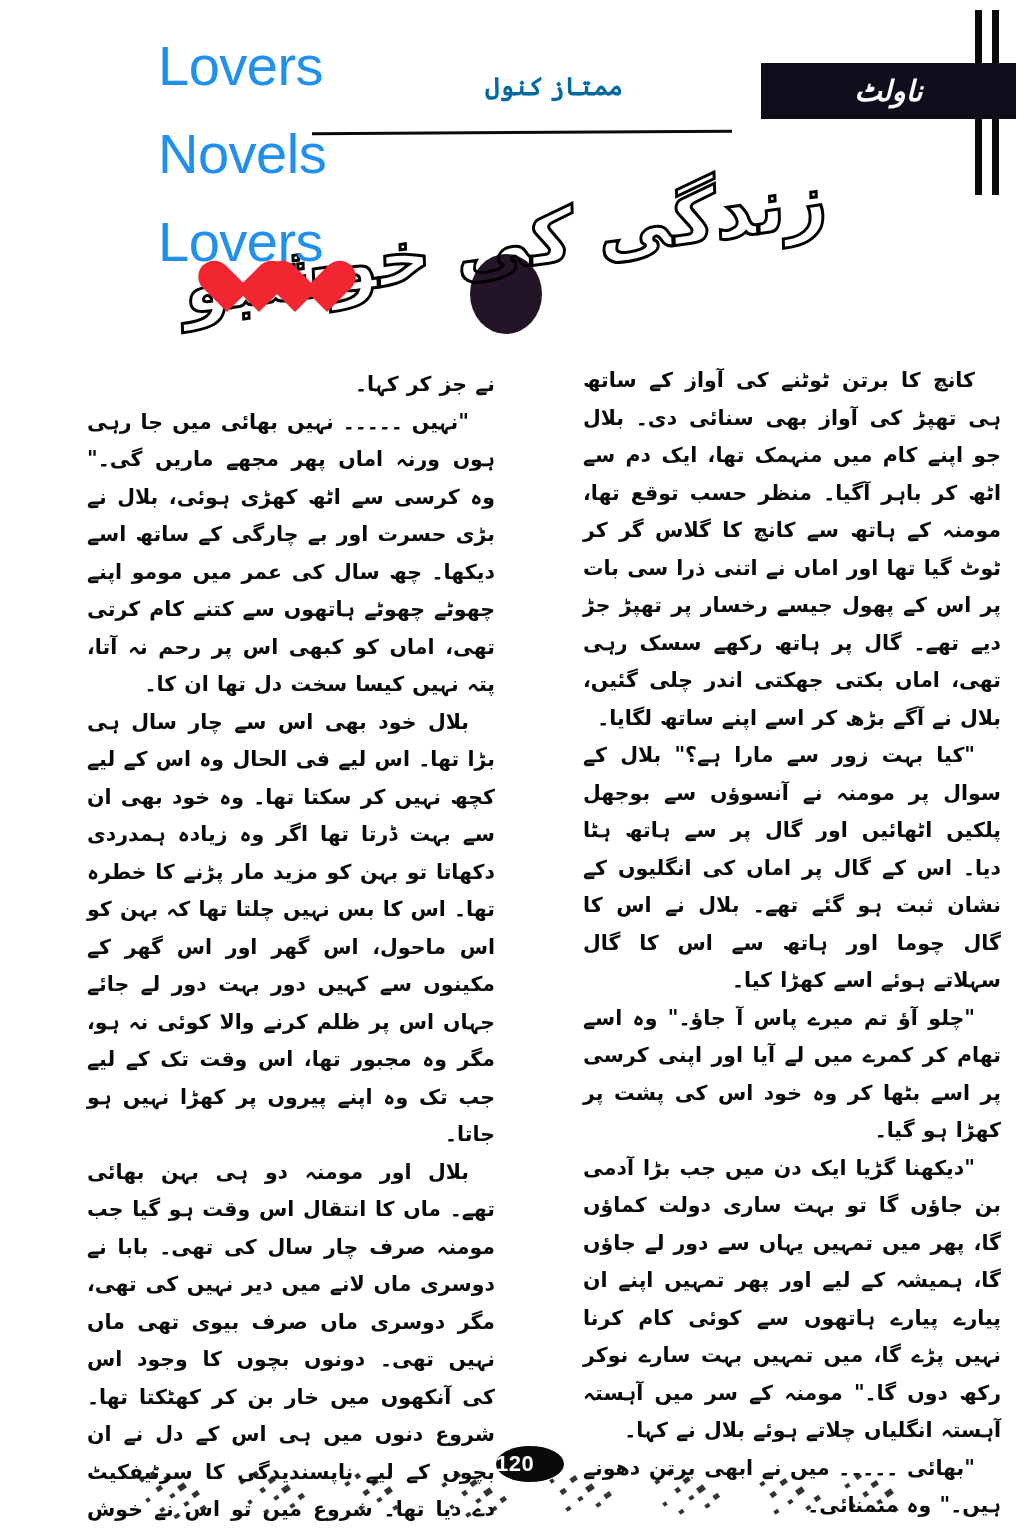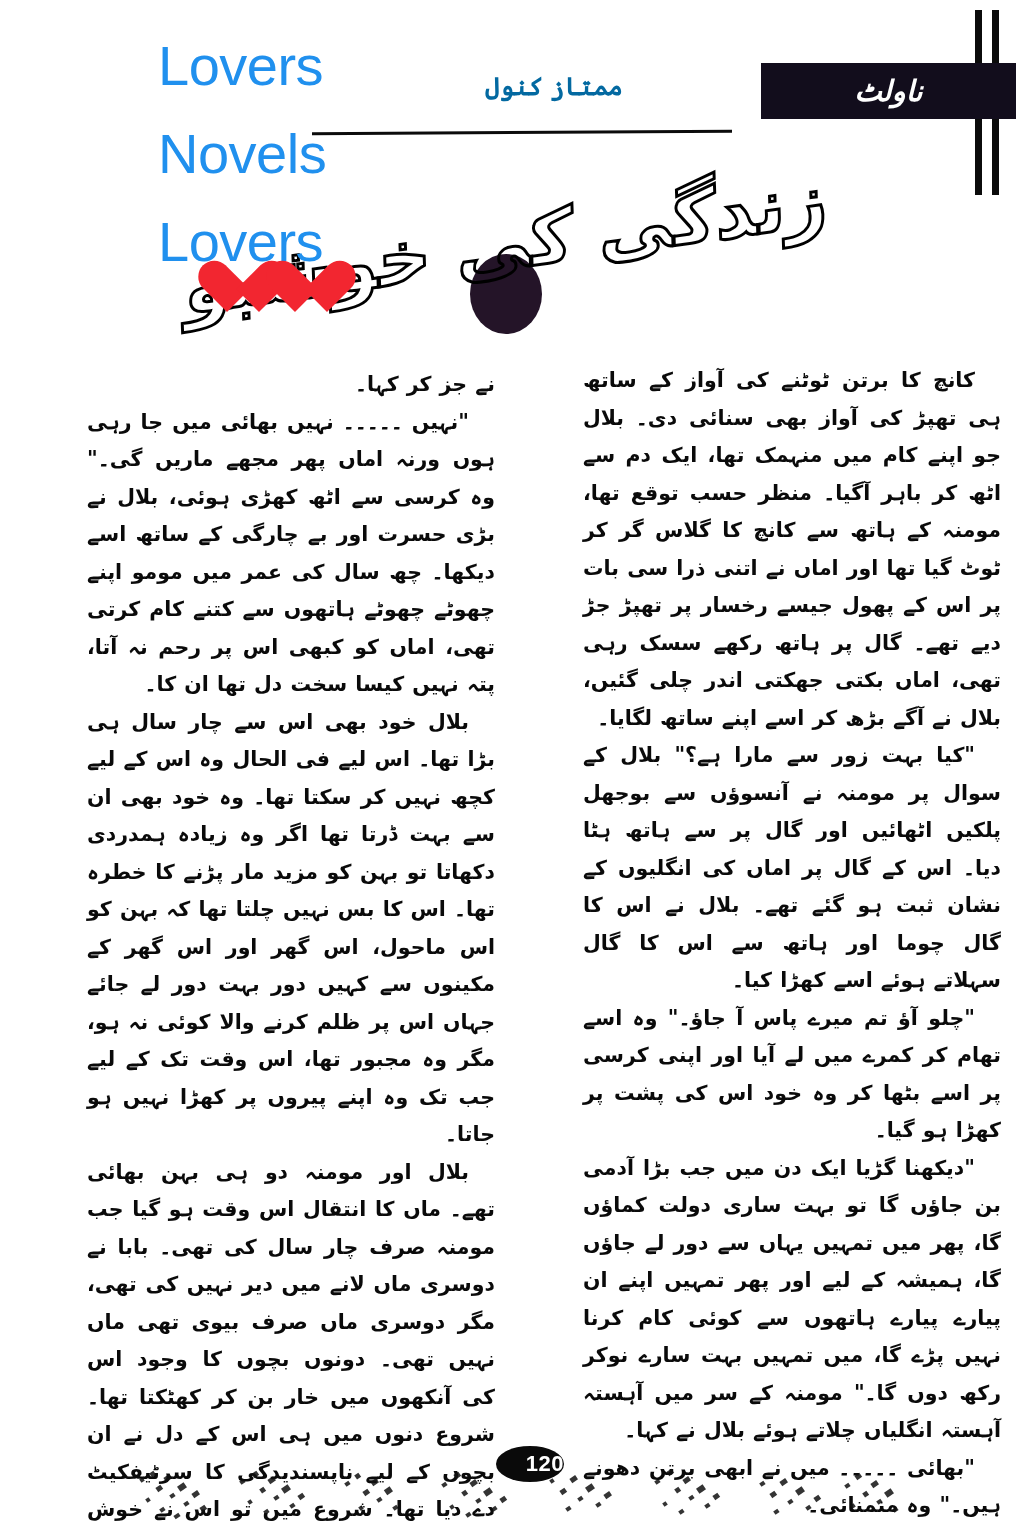--- a/index.html
+++ b/index.html
@@ -204,21 +204,21 @@
   .page-number {
     position: absolute;
     left: 496px;
     top: 1446px;
     width: 68px;
     height: 36px;
     background: #0a0a0a;
     border-radius: 50%;
     display: flex;
     align-items: center;
-    justify-content: flex-end;
+    justify-content: flex-start;
     z-index: 20;
   }
   .page-number span {
     color: #ffffff;
     font-family: "Liberation Sans", sans-serif;
     font-size: 22px;
     font-weight: 700;
     letter-spacing: 0.5px;
   }
 

